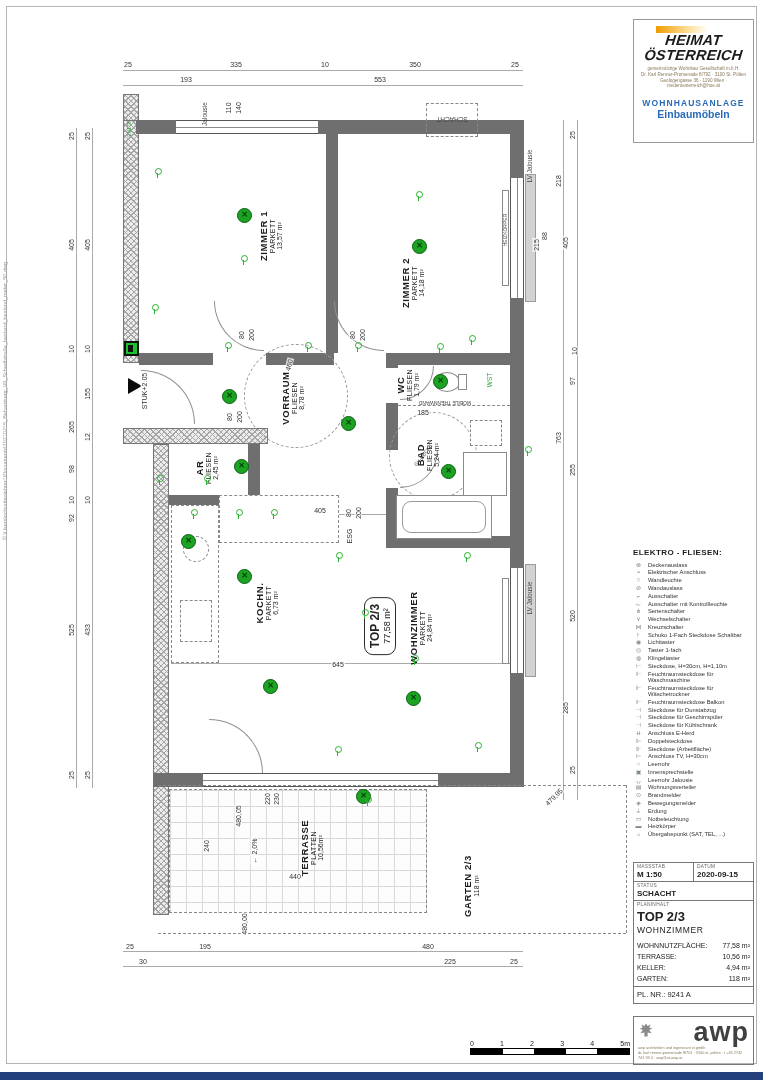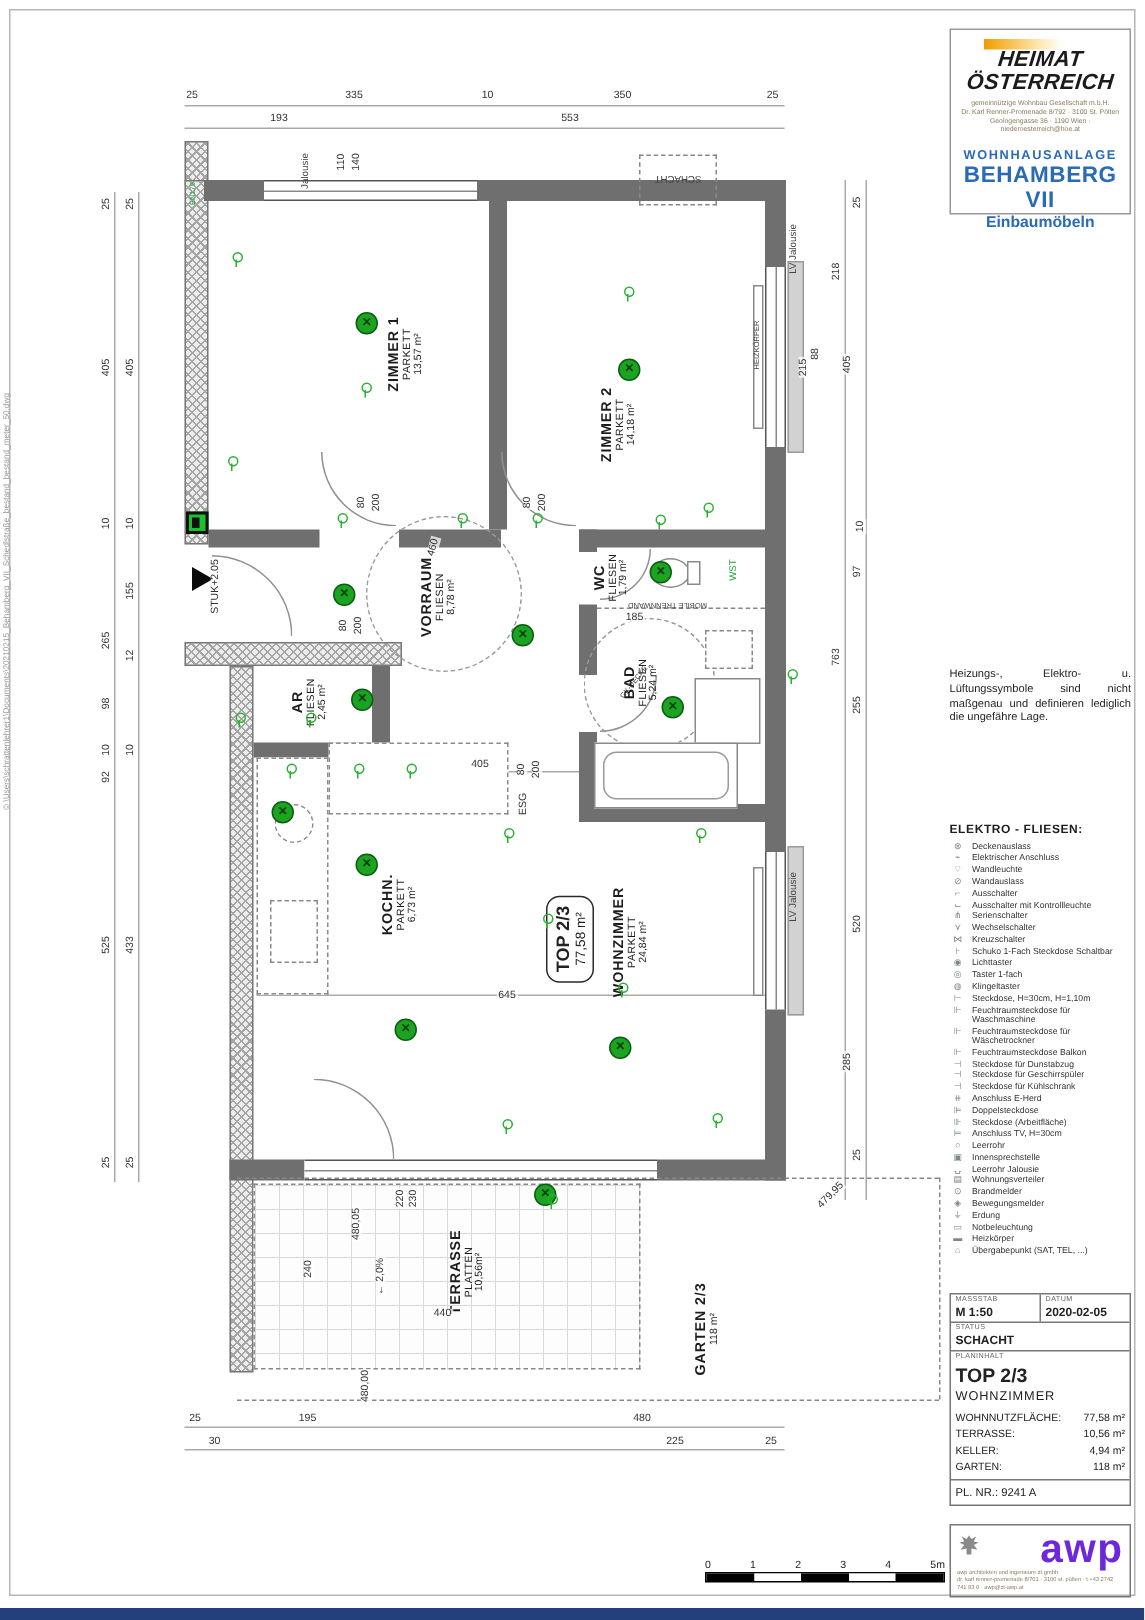--- a/index.html
+++ b/index.html
@@ -86,21 +86,21 @@
   .tb-flex{display:flex;}
   .tb-cell{flex:1;padding:1px 3px 2px;}
   .tb-cell+.tb-cell{border-left:1px solid #777;}
   .tl{font-size:4.8px;color:#666;letter-spacing:.3px;}
   .tv{font-size:8px;font-weight:bold;margin-top:1px;}
   .top23{font-size:13px;font-weight:bold;margin-top:2px;}
   .egs{font-size:8.5px;letter-spacing:.6px;margin:1px 0 6px;}
   .area-row{display:flex;justify-content:space-between;font-size:7px;line-height:1.55;}
   .plnr{font-size:7.5px;padding:3px 3px 4px;}
   .awpbox{top:1016px;height:49px;border:1px solid #777;box-sizing:border-box;padding:3px 4px;display:flex;flex-wrap:wrap;align-items:center;}
-  .awp-logo{font-size:27px;font-weight:bold;color:#6d28d9;letter-spacing:1px;line-height:.9;margin-left:auto;}
+  .awp-logo{font-size:27px;font-weight:bold;color:#404040;letter-spacing:1px;line-height:.9;margin-left:auto;}
   .awp-sub{width:100%;font-size:3.8px;color:#8a7a5a;line-height:1.3;margin-top:2px;}
 </style>
 </head>
 <body>
 
 <div class="sheet">
   <div class="frame"></div>
   <div class="filetext">© \Users\schrattenlehrer1\Documents\20210215_Behamberg_VII_Schedlstraße_bestand_bestand_meter_50.dwg</div>
 
   <div class="plan" id="plan">
@@ -361,26 +361,24 @@
   <div class="colR logobox">
     <div class="gradbar"></div>
     <div class="hoe">HEIMAT</div>
     <div class="hoe">ÖSTERREICH</div>
     <div class="addr">
       <div>gemeinnützige Wohnbau Gesellschaft m.b.H.</div>
       <div>Dr. Karl Renner-Promenade 8/792 · 3100 St. Pölten</div>
       <div>Geologengasse 36 · 1190 Wien · niederoesterreich@hoe.at</div>
     </div>
     <div class="proj1">WOHNHAUSANLAGE</div>
-    <div class="proj2">BEHAMBERG VII</div>
     <div class="proj3">Einbaumöbeln</div>
   </div>
 
   <div class="colR notes">
-    <p>Heizungs-, Elektro- u. Lüftungssymbole sind nicht maßgenau und definieren lediglich die ungefähre Lage.</p>
   </div>
 
   <div class="colR legend">
     <div class="leg-title">ELEKTRO - FLIESEN:</div>
     <div id="legend-list">
         <div class="leg-row">
           <span class="leg-ic">⊗</span>
           <span class="leg-lb">Deckenauslass</span>
         </div>
         <div class="leg-row">
@@ -519,21 +517,21 @@
   </div>
 
   <div class="colR tb">
     <div class="tb-flex" style="border-bottom:1px solid #777">
       <div class="tb-cell">
         <div class="tl">MASSSTAB</div>
         <div class="tv">M 1:50</div>
       </div>
       <div class="tb-cell">
         <div class="tl">DATUM</div>
-        <div class="tv">2020-02-05</div>
+        <div class="tv">2020-09-15</div>
       </div>
     </div>
     <div class="tb-row">
       <div class="tl">STATUS</div>
       <div class="tv">SCHACHT</div>
     </div>
     <div class="tb-row">
       <div class="tl">PLANINHALT</div>
       <div class="top23">TOP 2/3</div>
       <div class="egs">WOHNZIMMER</div>

